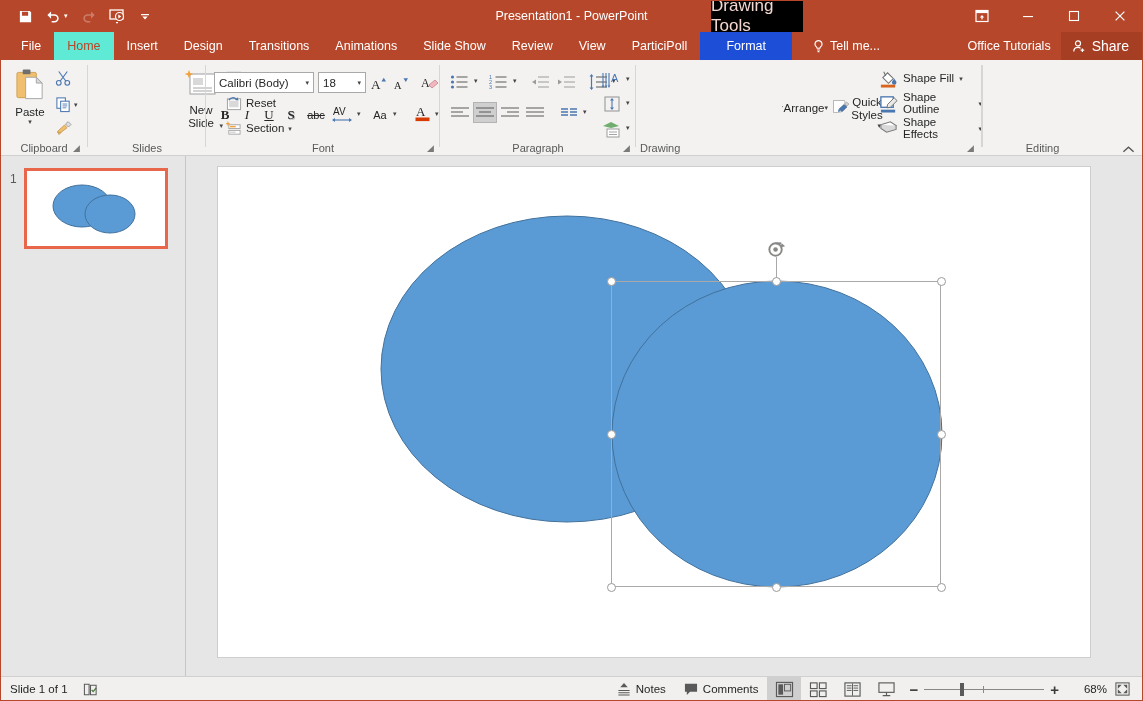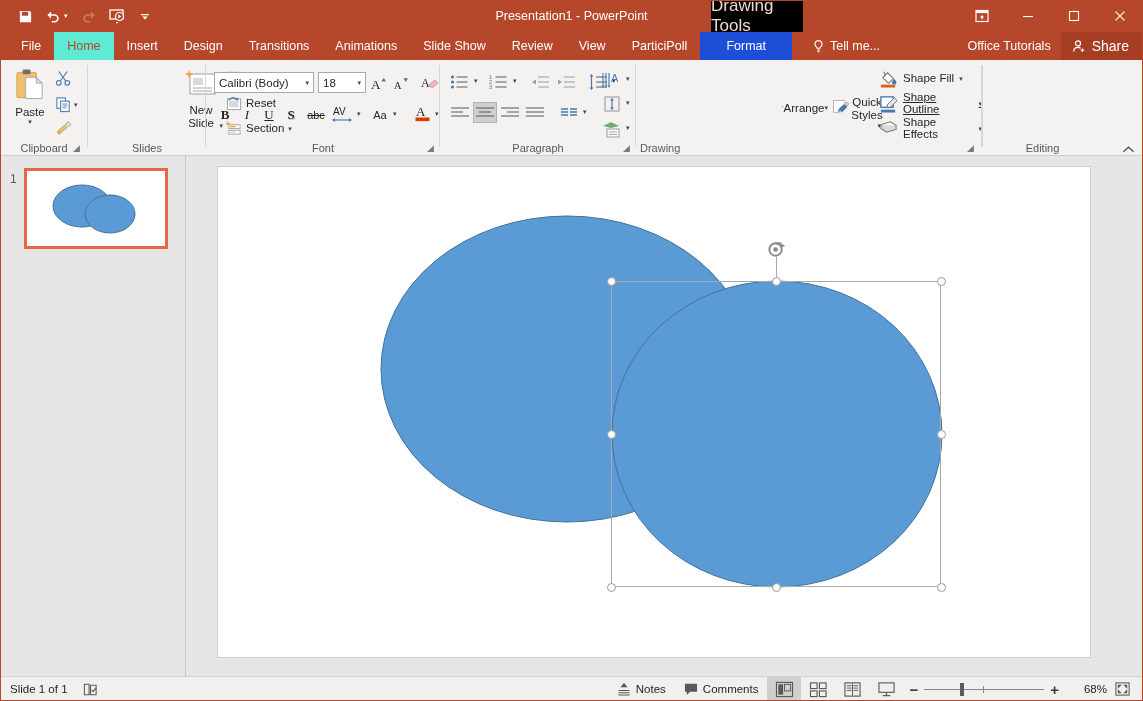--- a/index.html
+++ b/index.html
@@ -550,21 +550,21 @@
           <svg width="19" height="19" viewBox="0 0 20 20">
               <path d="M4 9l5-5 6 6-5 5z" fill="#fff" stroke="#6f6f6f" stroke-width="1.1"></path>
               <path stroke="#6f6f6f" stroke-width="1.1" d="M7 7L5 3"></path>
               <path d="M16 10c1.6 2.2 2.4 3.3 2.4 4.3a2.4 2.4 0 1 1-4.8 0c0-1 .8-2.1 2.4-4.3z" fill="#4a77b0"></path>
               <rect x="2" y="16.5" width="15" height="3" fill="#d8641e"></rect>
             </svg>
         </span>
         <span class="lbl">Shape Fill</span>
         <span class="cr">▾</span>
       </div>
-      <div class="shapeitem" style="left:243px;top:31px;text-decoration:underline;">
+      <div class="shapeitem" style="left:243px;top:31px;">
         <span>
           <svg width="19" height="19" viewBox="0 0 20 20">
               <rect x="2" y="3" width="13" height="11" fill="#fff" stroke="#4a77b0" stroke-width="1.4"></rect>
               <path d="M9 11l7-7 3 3-7 7-3.5.5z" fill="#e9e9e9" stroke="#6f6f6f" stroke-width="1"></path>
               <rect x="2" y="16.5" width="15" height="3" fill="#4a77b0"></rect>
             </svg>
         </span>
         <span class="lbl">Shape Outline</span>
         <span class="cr">▾</span>
       </div>

